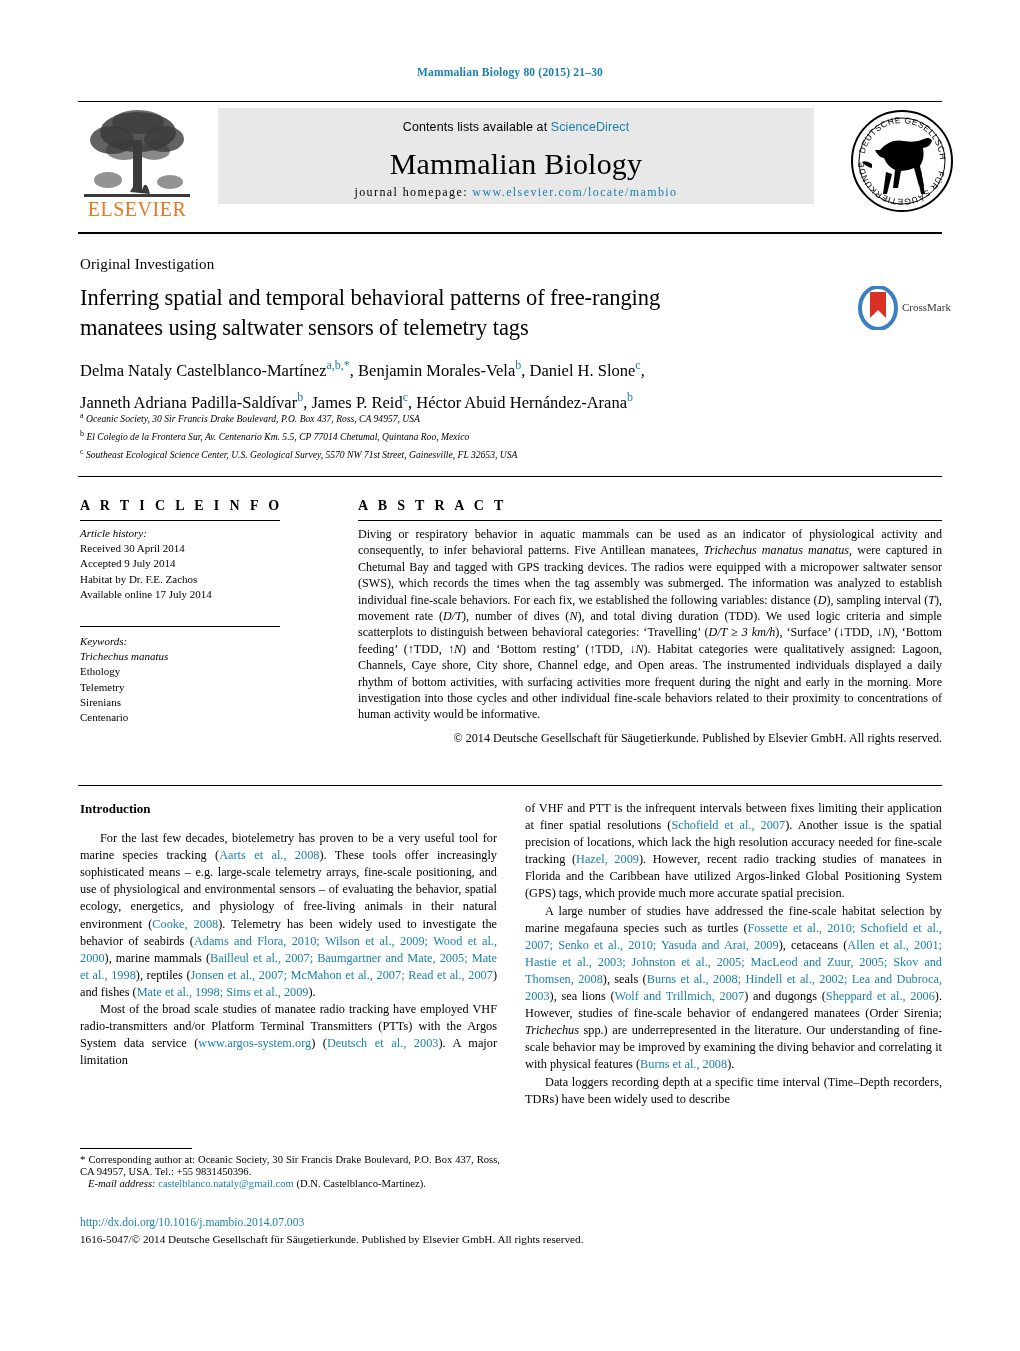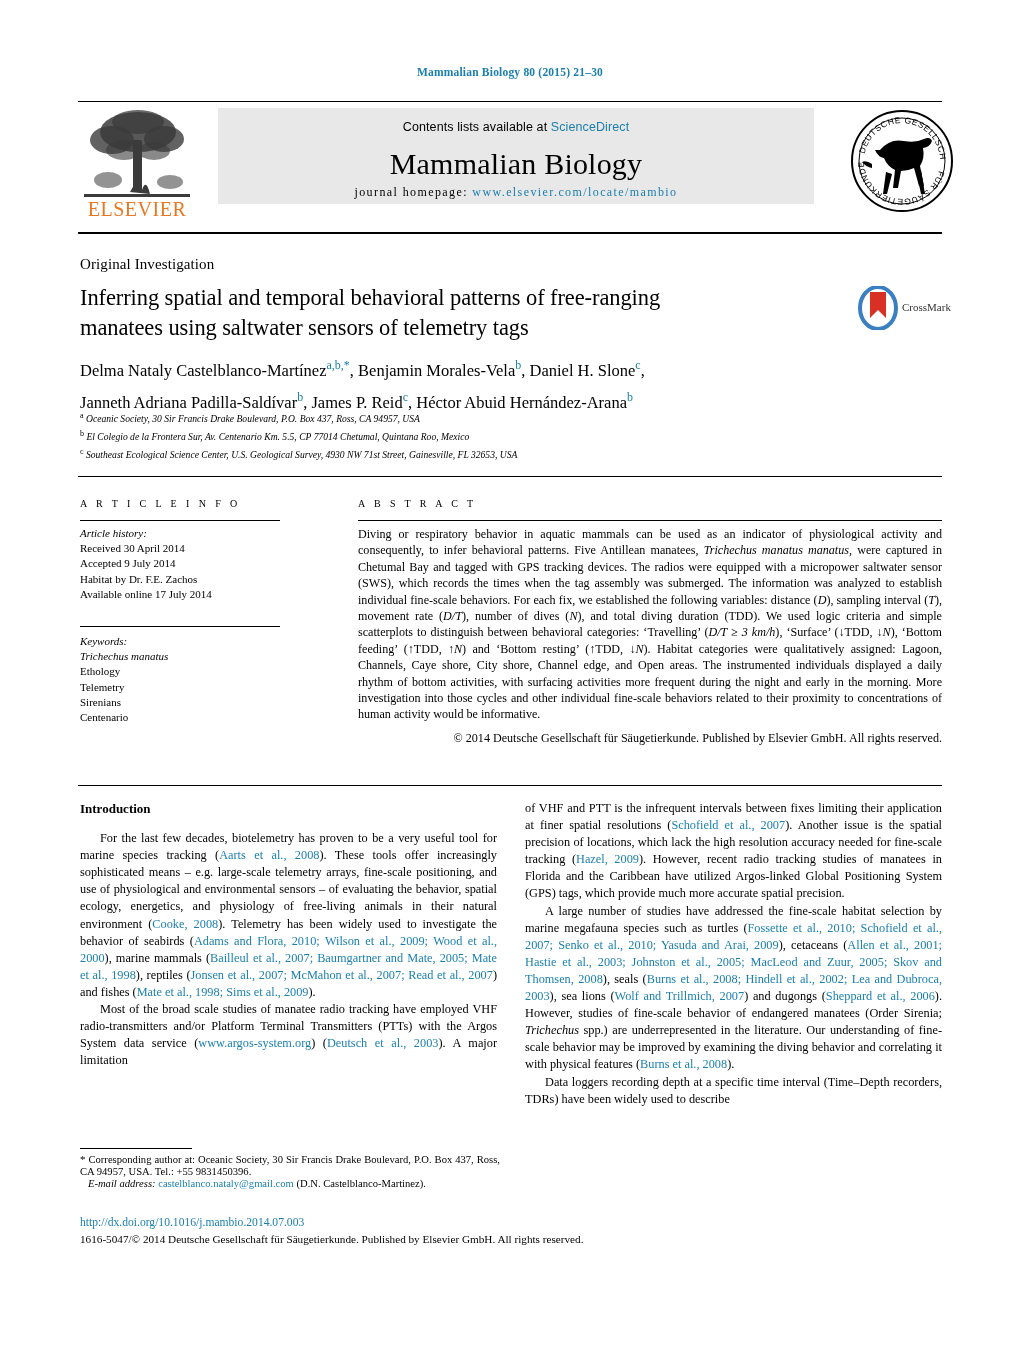--- a/index.html
+++ b/index.html
@@ -161,22 +161,22 @@
   .rule-above-info {
     position: absolute;
     left: 78px; top: 476px;
     width: 864px;
     border-top: 1.2px solid #000;
   }
 
   .artinfo-head, .abstract-head {
     position: absolute;
     font-family: "Liberation Serif", serif;
-    font-size: 10px;
-    font-weight: normal;
+    font-size: 14px;
+    font-weight: bold;
     letter-spacing: 3.4px;
   }
   .artinfo-head { left: 80px; top: 498px; }
   .abstract-head { left: 358px; top: 498px; }
 
   .artinfo-rule {
     position: absolute;
     left: 80px; top: 520px;
     width: 200px;
     border-top: 1.6px solid #000;
@@ -369,21 +369,21 @@
   </div>
 
   <div class="authors">
     <span>Delma Nataly Castelblanco-Martínez</span><sup>a,b,</sup><sup class="star">*</sup><span>, Benjamin Morales-Vela</span><sup>b</sup><span>, Daniel H. Slone</span><sup>c</sup><span>,</span><br>
     <span>Janneth Adriana Padilla-Saldívar</span><sup>b</sup><span>, James P. Reid</span><sup>c</sup><span>, Héctor Abuid Hernández-Arana</span><sup>b</sup>
   </div>
 
   <div class="affiliations">
     <div><sup>a</sup> <span>Oceanic Society, 30 Sir Francis Drake Boulevard, P.O. Box 437, Ross, CA 94957, USA</span></div>
     <div><sup>b</sup> <span>El Colegio de la Frontera Sur, Av. Centenario Km. 5.5, CP 77014 Chetumal, Quintana Roo, Mexico</span></div>
-    <div><sup>c</sup> <span>Southeast Ecological Science Center, U.S. Geological Survey, 4930 NW 71st Street, Gainesville, FL 32653, USA</span></div>
+    <div><sup>c</sup> <span>Southeast Ecological Science Center, U.S. Geological Survey, 5570 NW 71st Street, Gainesville, FL 32653, USA</span></div>
   </div>
 
   <div class="rule-above-info"></div>
 
   <div class="artinfo-head">A R T I C L E   I N F O</div>
   <div class="artinfo-rule"></div>
 
   <div class="artinfo-block">
     <div class="hdr">Article history:</div>
     <div>Received 30 April 2014</div>

